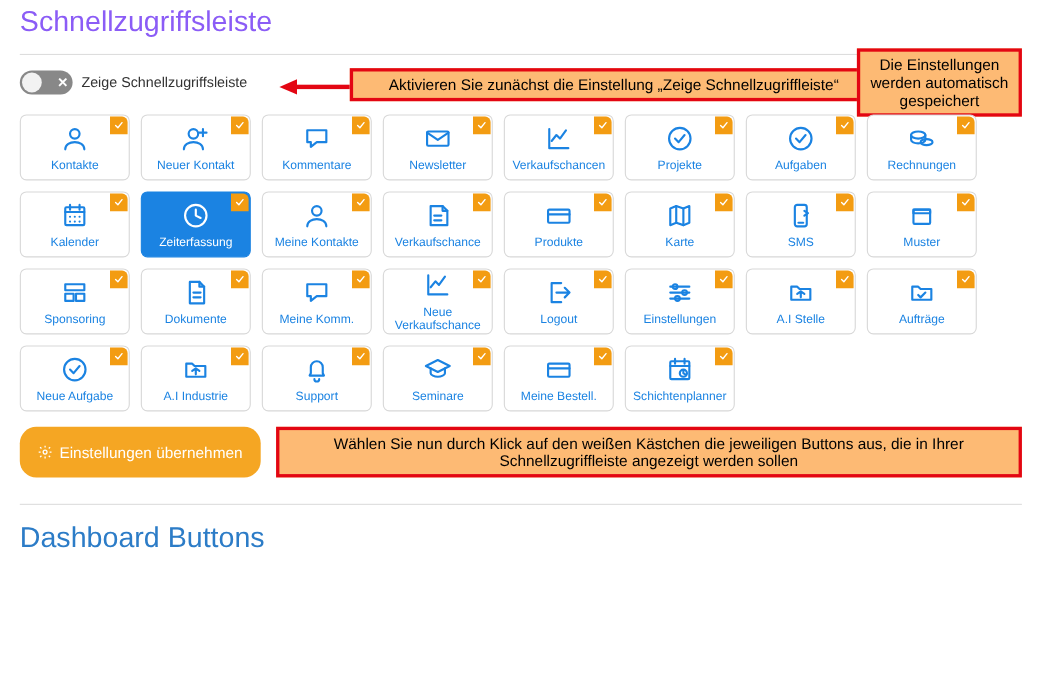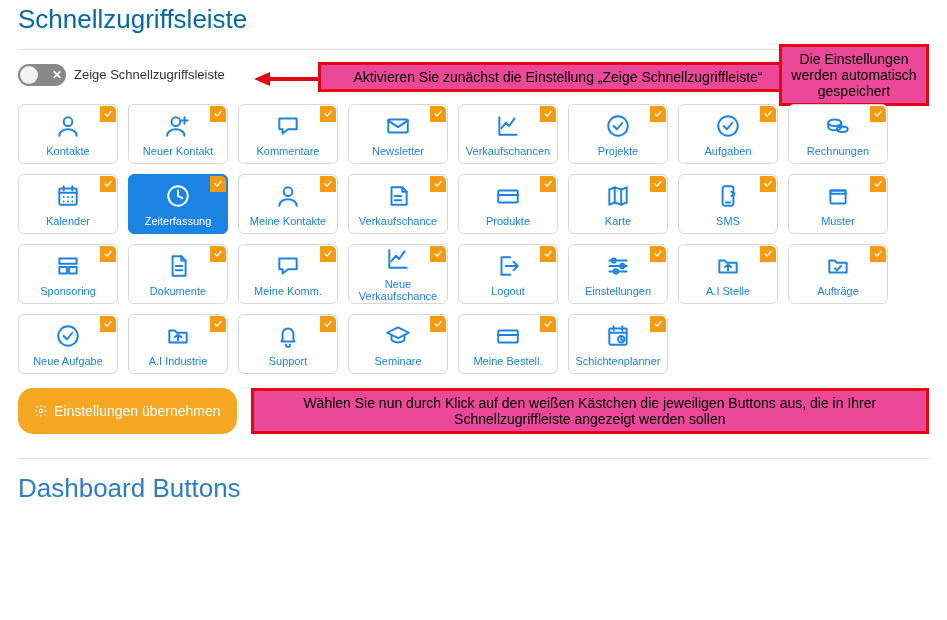--- a/index.html
+++ b/index.html
@@ -5,21 +5,21 @@
   * { box-sizing: border-box; margin: 0; padding: 0; }
   body {
     font-family: -apple-system, BlinkMacSystemFont, "Segoe UI", Arial, sans-serif;
     background: #fff;
     width: 947px;
     padding: 0 18px;
     font-size: 13px;
     color: #333;
   }
   h1.page-title {
-    color: #0369a1;
+    color: #8b5cf6;
     font-weight: 400;
     font-size: 26px;
     margin-top: 4px;
     margin-bottom: 14px;
   }
   hr.sep { border: none; border-top: 1px solid #ddd; margin-bottom: 14px; }
   .toggle-row {
     display: flex;
     align-items: flex-start;
     position: relative;
@@ -46,21 +46,21 @@
   }
   .toggle .x {
     color: #fff;
     font-weight: bold;
     font-size: 12px;
     line-height:1;
   }
   .toggle-label { margin-left: 8px; font-size: 13px; color: #333; line-height: 22px;}
   .callout {
     border: 3px solid #e30613;
-    background: #ec4899;
+    background: #fdba74;
     padding: 4px 8px;
     font-size: 14px;
     color: #000;
     text-align:center;
   }
   .callout-activate {
     position: absolute;
     left: 300px;
     top: -2px;
     width: 480px;

